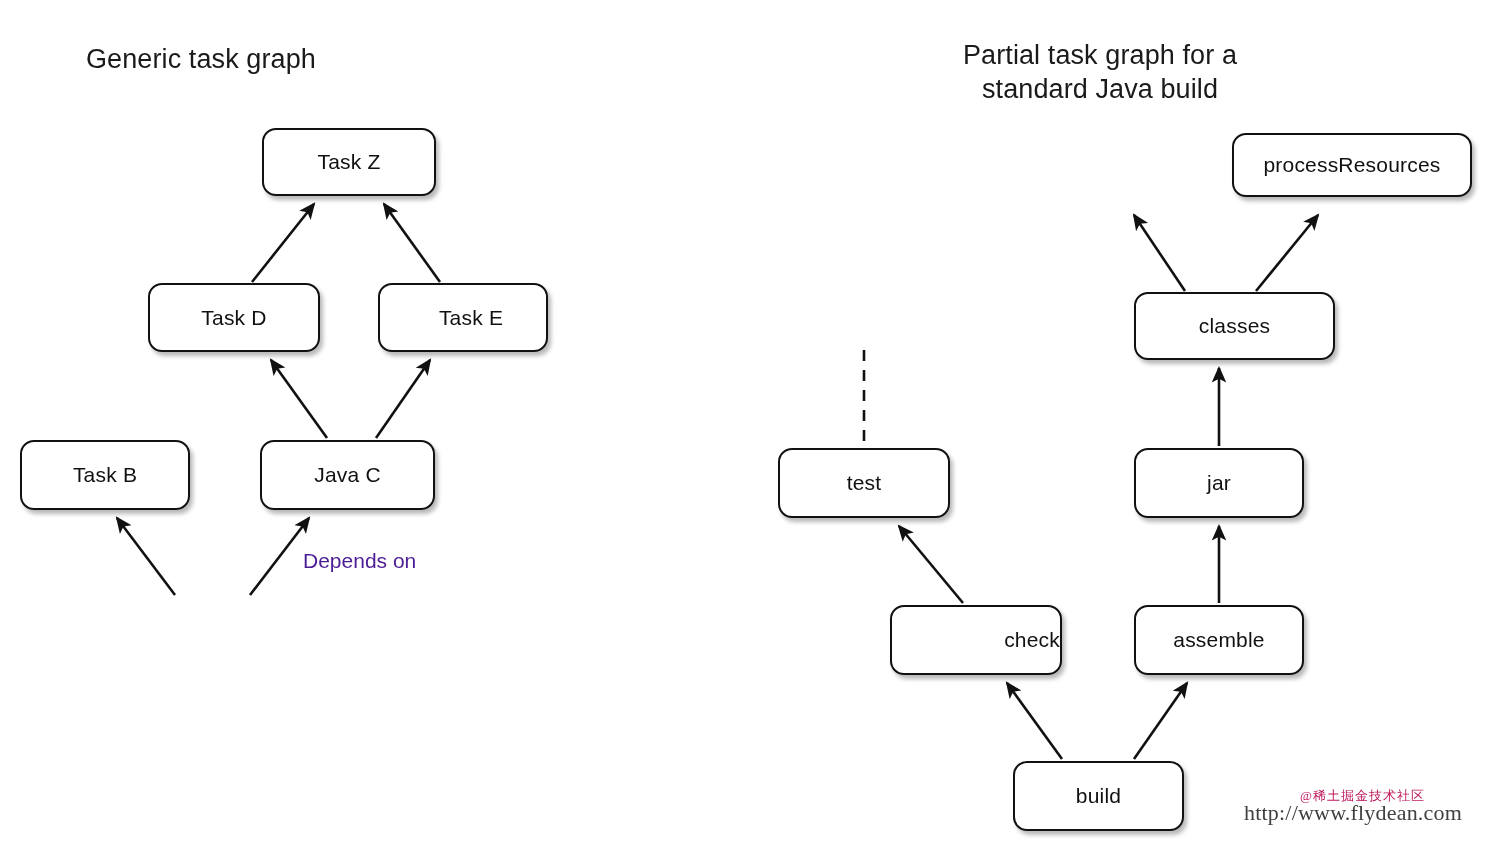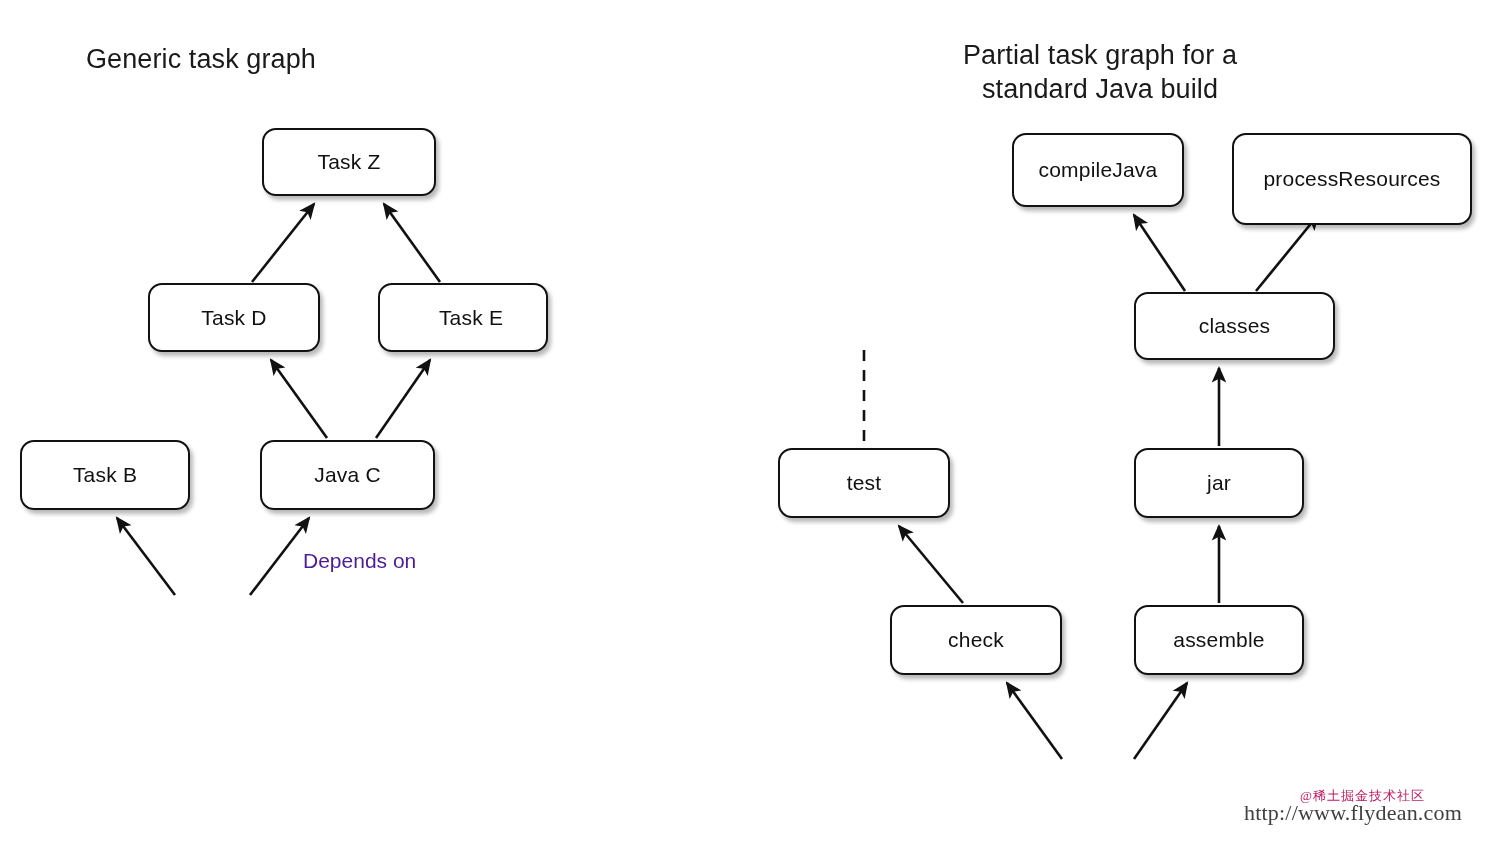--- a/index.html
+++ b/index.html
@@ -171,38 +171,38 @@
   </div>
   <div class="node" style="left:20px;top:440px;width:170px;height:70px;">
     <span>Task B</span>
   </div>
   <div class="node" style="left:260px;top:440px;width:175px;height:70px;">
     <span>Java C</span>
   </div>
 
   <div class="edge-label" style="left:303px;top:549px;">Depends on</div>
 
-  <div class="node" style="left:1012px;top:133px;width:172px;height:74px;">
-    <span>compileJava</span>
-  </div>
-  <div class="node" style="left:1232px;top:133px;width:240px;height:92px;">
+  <div class="node" style="left:1232px;top:133px;width:240px;height:64px;">
     <span>processResources</span>
   </div>
   <div class="node" style="left:1134px;top:292px;width:201px;height:68px;">
     <span>classes</span>
   </div>
   <div class="node" style="left:778px;top:448px;width:172px;height:70px;">
     <span>test</span>
   </div>
   <div class="node" style="left:1134px;top:448px;width:170px;height:70px;">
     <span>jar</span>
   </div>
-  <div class="node" style="left:890px;top:605px;width:172px;height:70px;">
+  <div class="node" style="left:890px;top:605px;width:172px;height:70px;justify-content:flex-end;">
     <span>check</span>
   </div>
   <div class="node" style="left:1134px;top:605px;width:170px;height:70px;">
     <span>assemble</span>
   </div>
+  <div class="node" style="left:1013px;top:761px;width:171px;height:70px;">
+    <span>build</span>
+  </div>
 
   <div class="watermark-url">http://www.flydean.com</div>
   <div class="watermark-cn">@稀土掘金技术社区</div>
 
 </div>
 
 </body></html>

